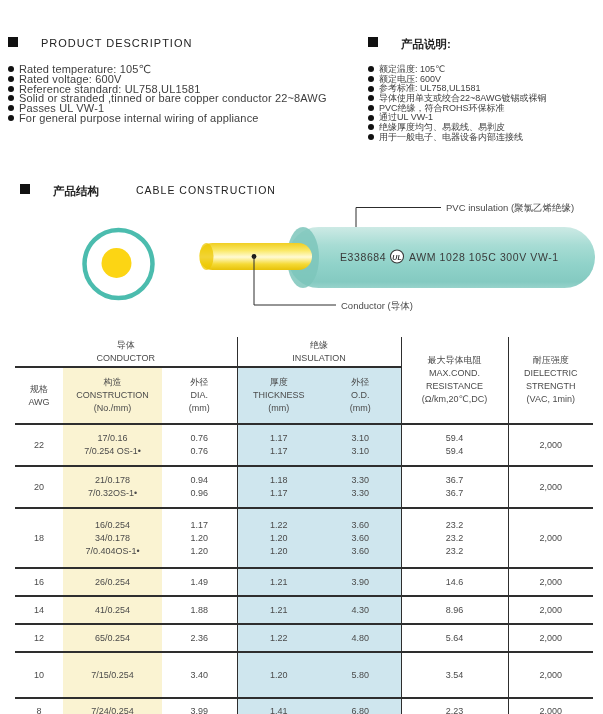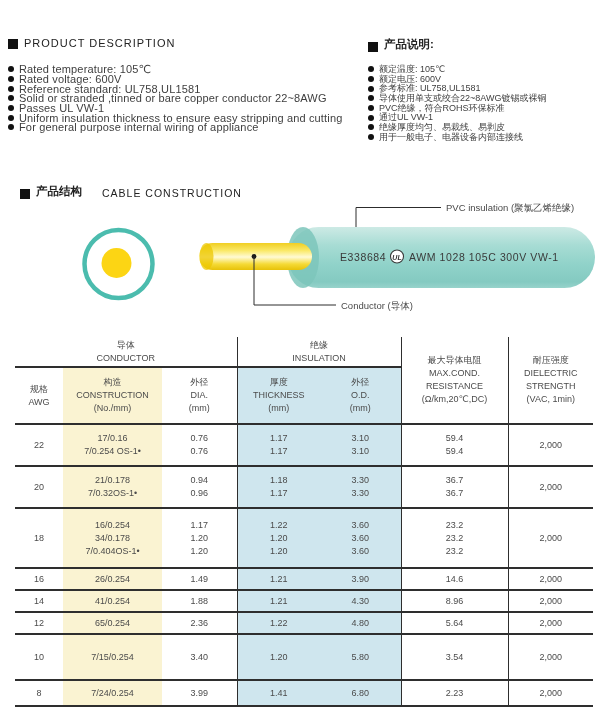--- a/index.html
+++ b/index.html
@@ -5,21 +5,21 @@
   * { box-sizing: border-box; margin: 0; padding: 0; }
   html,body { width:603px; height:714px; }
   body {
     position: relative;
     background: #ffffff;
     font-family: "Liberation Sans", "DejaVu Sans", sans-serif;
     color: #434343;
     overflow: hidden;
   }
   
-  .sec-header { position:absolute; display:flex; align-items:flex-end; gap:6px; }
+  .sec-header { position:absolute; display:flex; align-items:flex-start; gap:23px; }
   .sq { width:10px; height:10px; background:#111; flex:0 0 auto; }
   .sec-title-en { font-size:11px; letter-spacing:1px; color:#222; white-space:nowrap; }
   .sec-title-cn { font-size:11.5px; font-weight:bold; color:#222; white-space:nowrap; }
   .sec-title-sub { font-size:10.5px; letter-spacing:1px; color:#222; margin-left:14px; white-space:nowrap; }
 
   
   .blist { position:absolute; list-style:none; }
   .blist li { display:flex; align-items:center; gap:5px; height:9.7px; white-space:nowrap; }
   .blt { width:6px; height:6px; border-radius:50%; background:#111; flex:0 0 auto; }
   .blt-text { font-size:11px; letter-spacing:0.15px; color:#3e3e3e; }
@@ -33,21 +33,21 @@
 
   
   .spec-table-wrap { position:absolute; left:15px; top:337px; }
   table { border-collapse:collapse; table-layout:fixed; width:578px; }
   th, td { padding:0; font-weight:normal; text-align:center; vertical-align:middle;
            font-size:9px; color:#4b4b4b; line-height:13px; }
   thead tr.group-row { height:30px; }
   thead tr.colhdr-row { height:57px; }
   tbody tr:nth-child(-n+2) { height:42px; }
   tbody tr:nth-child(3)    { height:60px; }
-  tbody tr:nth-child(n+4)  { height:22px; }
+  tbody tr:nth-child(n+4)  { height:28px; }
   tbody tr:nth-child(7)    { height:46px; }
   tbody tr:nth-child(8)    { height:26px; }
   td { border-bottom:2px solid var(--line-dark); }
   .gh { border-bottom:2px solid var(--line-dark); }
   .gh-insulation { border-left:1.5px solid var(--line-dark); border-right:1.5px solid var(--line-dark); }
   .ch { border-bottom:2px solid var(--line-dark); }
   th.col-dia, td.col-dia { border-right:1.5px solid var(--line-dark); }
   th.col-od,  td.col-od  { border-right:1.5px solid var(--line-dark); }
   th.col-res, td.col-res { border-right:1.5px solid var(--line-dark); }
   th.col-cons, td.col-cons { background:var(--table-yellow); }
@@ -74,24 +74,20 @@
       <span class="blt"></span>
       <span class="blt-text">Reference standard: UL758,UL1581</span>
     </li>
     <li>
       <span class="blt"></span>
       <span class="blt-text">Solid or stranded ,tinned or bare copper conductor 22~8AWG</span>
     </li>
     <li>
       <span class="blt"></span>
       <span class="blt-text">Passes UL VW-1</span>
-    </li>
-    <li>
-      <span class="blt"></span>
-      <span class="blt-text">Uniform insulation thickness to ensure easy stripping and cutting</span>
     </li>
     <li>
       <span class="blt"></span>
       <span class="blt-text">For general purpose internal wiring of appliance</span>
     </li>
   </ul>
 
 <div class="sec-header" style="left:368px; top:37px;">
   <span class="sq"></span>
   <span class="sec-title-cn">产品说明:</span>

